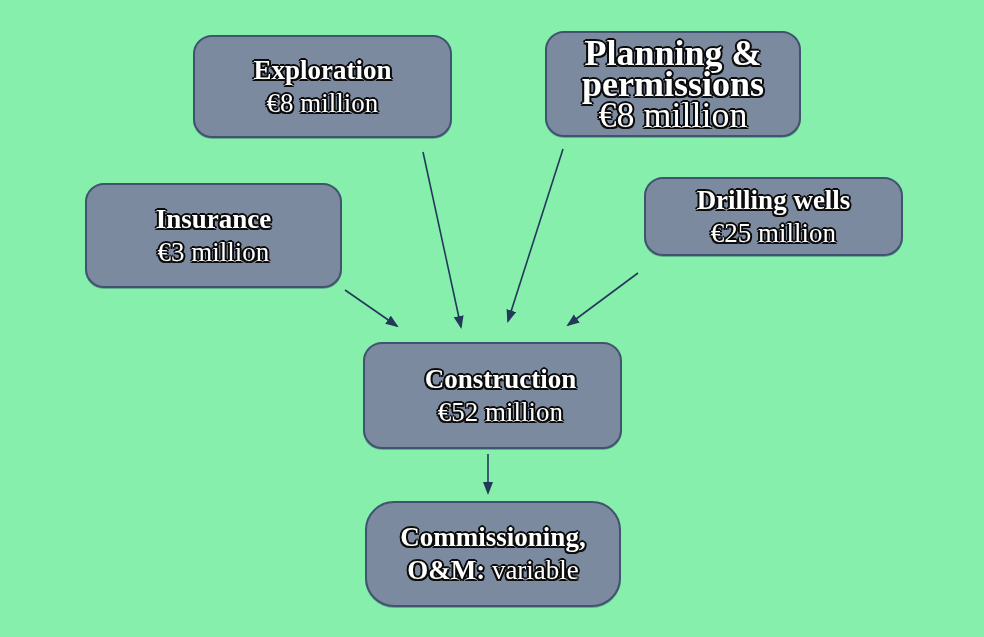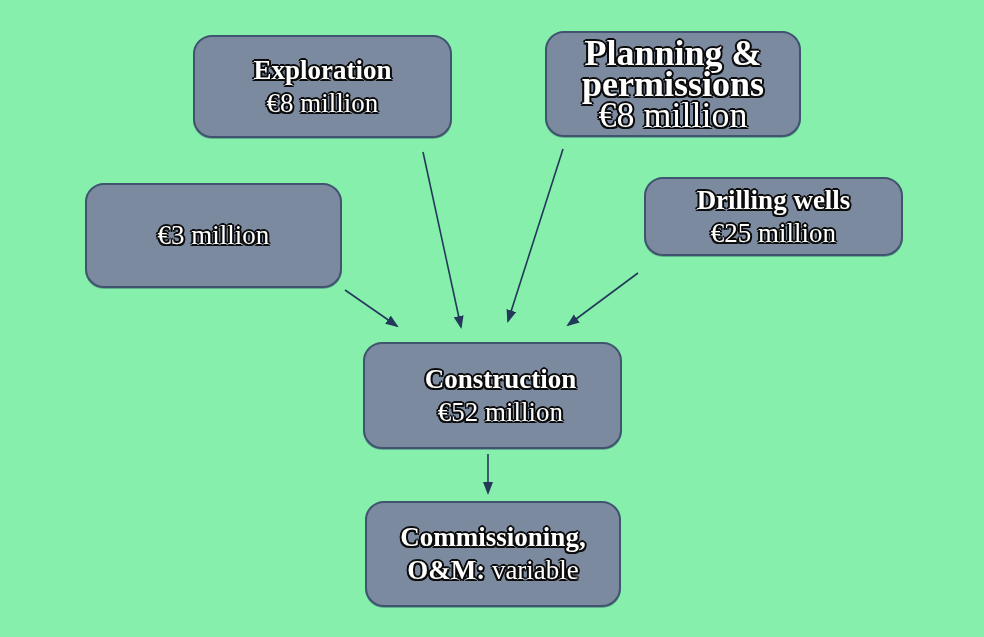--- a/index.html
+++ b/index.html
@@ -71,31 +71,32 @@
     <div class="line">€8 million</div>
   </div>
 
   <div class="node three-lines" style="left:545px; top:31px; width:256px; height:106px;">
     <div class="line bold">Planning &amp;</div>
     <div class="line bold">permissions</div>
     <div class="line">€8 million</div>
   </div>
 
   <div class="node" style="left:85px; top:183px; width:257px; height:105px;">
+    <div class="line bold">Insurance</div>
     <div class="line">€3 million</div>
   </div>
 
   <div class="node" style="left:644px; top:177px; width:259px; height:79px;">
     <div class="line bold">Drilling wells</div>
     <div class="line">€25 million</div>
   </div>
 
   <div class="node" style="left:363px; top:342px; width:259px; height:107px;padding-left:16px;">
     <div class="line bold">Construction</div>
     <div class="line">€52 million</div>
   </div>
 
-  <div class="node" style="left:365px; top:501px; width:256px; height:106px;">
+  <div class="node" style="left:365px; top:501px; width:256px; height:106px;border-radius:29px;">
     <div class="line bold">Commissioning,</div>
     <div class="line"><span class="bold">O&amp;M:</span> <span>variable</span></div>
   </div>
 
 </div>
 
 </body></html>

